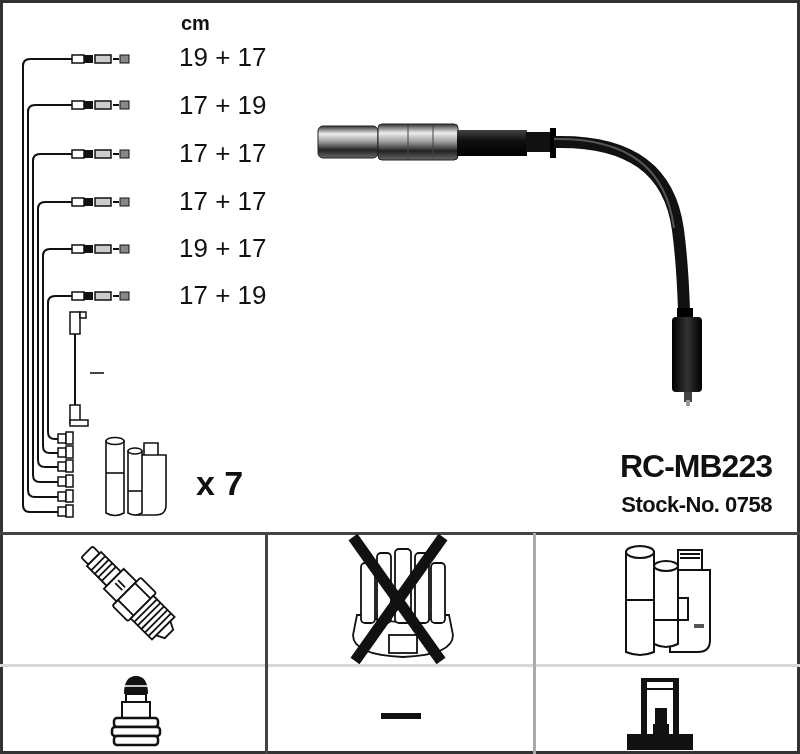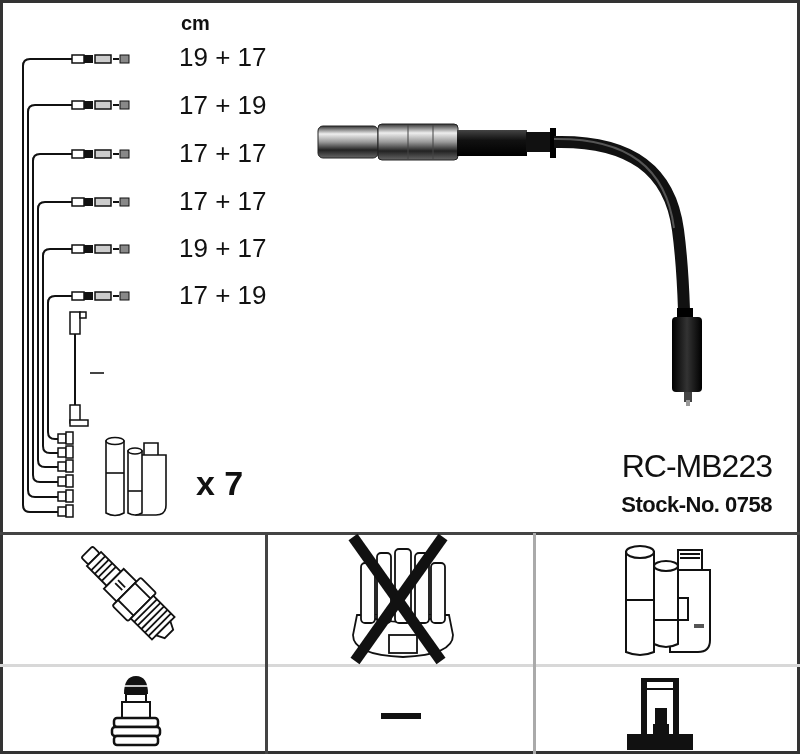--- a/index.html
+++ b/index.html
@@ -5,21 +5,21 @@
   html, body { margin:0; padding:0; background:#ffffff; }
   body { width:800px; height:754px; position:relative; overflow:hidden; font-family:"Liberation Sans", sans-serif; color:#111; }
   .frame { position:absolute; left:0; top:0; width:800px; height:754px; box-sizing:border-box; border:3px solid #333; }
   .hdiv { position:absolute; left:0; width:800px; height:3px; background:#444; }
   .hdiv.light { height:3px; background:#d8d8d8; }
   .vdiv { position:absolute; width:3px; background:#444; }
   .vdiv.light { background:#aaa; }
   .unit { position:absolute; left:163px; top:12px; font-size:20px; font-weight:bold;margin-left:18px; }
   .len { position:absolute; left:163px; font-size:26px; letter-spacing:0px;margin-left:16px; }
   .qty { position:absolute; left:196px; top:464px; font-size:34px; font-weight:bold; }
-  .part { position:absolute; right:28px; top:448px; font-size:32px; font-weight:normal; text-align:right; letter-spacing:-1px; }
+  .part { position:absolute; right:28px; top:448px; font-size:32px; font-weight:bold; text-align:right; letter-spacing:-1px; }
   .stock { position:absolute; right:28px; top:492px; font-size:22px; font-weight:bold; text-align:right; letter-spacing:-0.5px; }
   .dash-small { position:absolute; left:90px; top:372px; width:14px; height:2px; background:#444; }
   svg { position:absolute; overflow:visible; }
   .cell-dash { position:absolute; left:381px; top:713px; width:40px; height:6px; background:#111; }
 </style>
 </head>
 <body>
 
 <div class="frame"></div>
 

